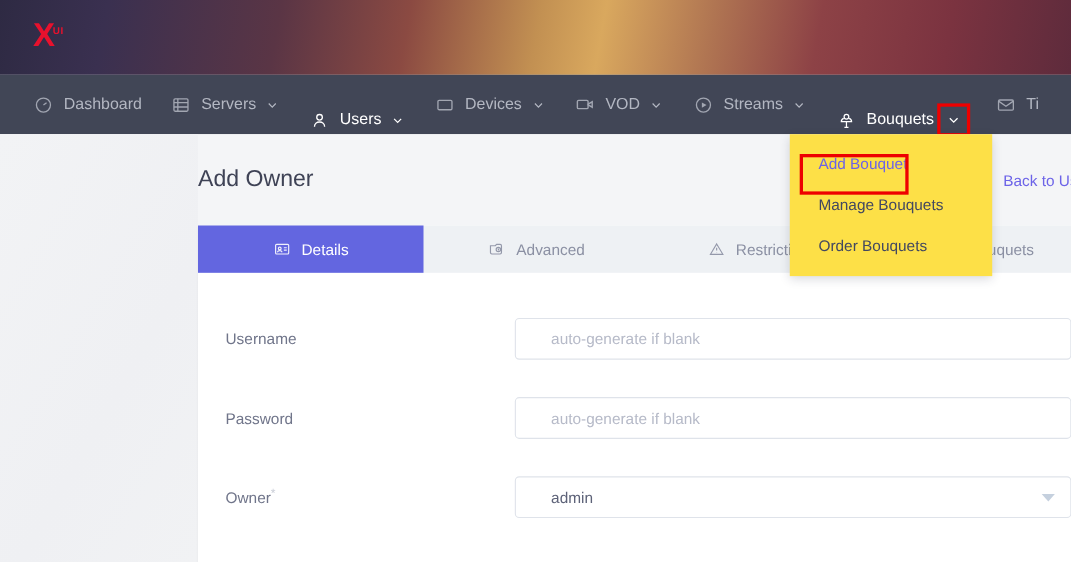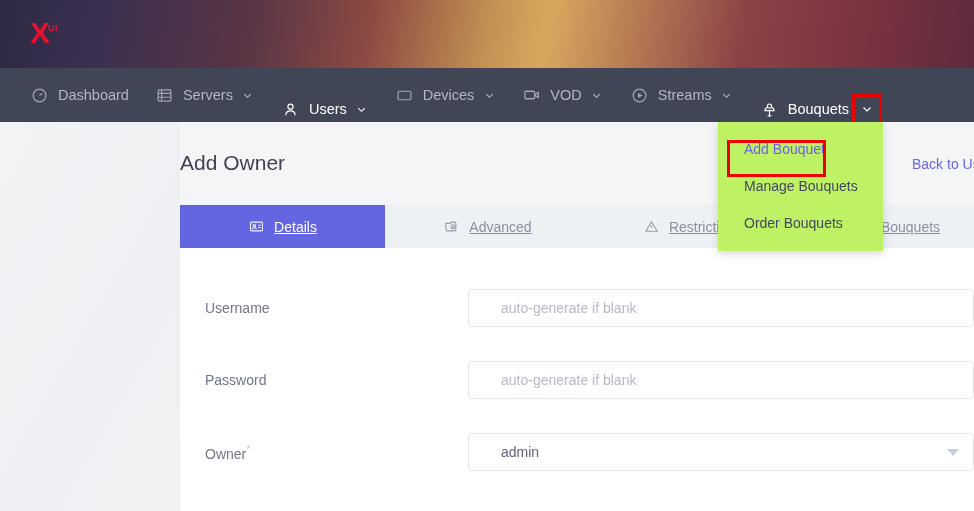--- a/index.html
+++ b/index.html
@@ -139,21 +139,20 @@
     height: 43px;
     background: #eef1f4;
   }
   .tab {
     flex: 0 0 205px;
     display: flex; align-items: center; justify-content: center;
     font-size: 14px;
     color: #8b90a3;
     cursor: pointer;
     height: 43px;
-    text-decoration: underline;
   }
   .tab.active {
     background: #6366e0;
     color: #ffffff;
   }
   .tab .tab-ico {
     display: inline-flex; align-items: center; justify-content: center;
     width: 17px; height: 17px; margin-right: 9px;
     opacity: .9;
   }
@@ -189,22 +188,22 @@
     width: 0; height: 0;
     border-left: 6px solid transparent;
     border-right: 6px solid transparent;
     border-top: 7px solid #c5d0de;
   }
 
   
   .dropdown {
     position: absolute;
     left: 718px; top: 122px;
-    width: 165px;
-    background: #bef264;
+    width: 184px;
+    background: #fde047;
     box-shadow: 0 3px 9px rgba(40,45,70,.18);
     padding: 8px 0 10px 0;
     z-index: 40;
   }
   .dd-item {
     height: 37px;
     display: flex; align-items: center;
     padding-left: 26px;
     font-size: 14px;
     color: #434860;
@@ -328,20 +327,29 @@
       </svg>
     </span>
     <span>Bouquets</span>
     <span class="nav-chev boxed">
       <svg width="12" height="12" viewBox="0 0 24 24" fill="none" stroke="#ffffff" stroke-width="2.4">
           <path d="M5 9l7 7 7-7"></path>
         </svg>
     </span>
   </div>
 
+  <div class="nav-item">
+    <span class="nav-ico">
+      <svg width="17" height="17" viewBox="0 0 24 24" fill="none" stroke="#b3b7c2" stroke-width="1.7">
+        <rect x="2.5" y="5.5" width="19" height="13" rx="1.5"></rect>
+          <path d="M2.5 7l9.5 6.5L21.5 7"></path>
+      </svg>
+    </span>
+    <span>Ti</span>
+  </div>
 </div>
 
 <div class="page-body">
   <div class="side-shade"></div>
 
   <div class="page-title">Add Owner</div>
   <div class="back-link">Back to Users</div>
 
   <div class="card">
 

